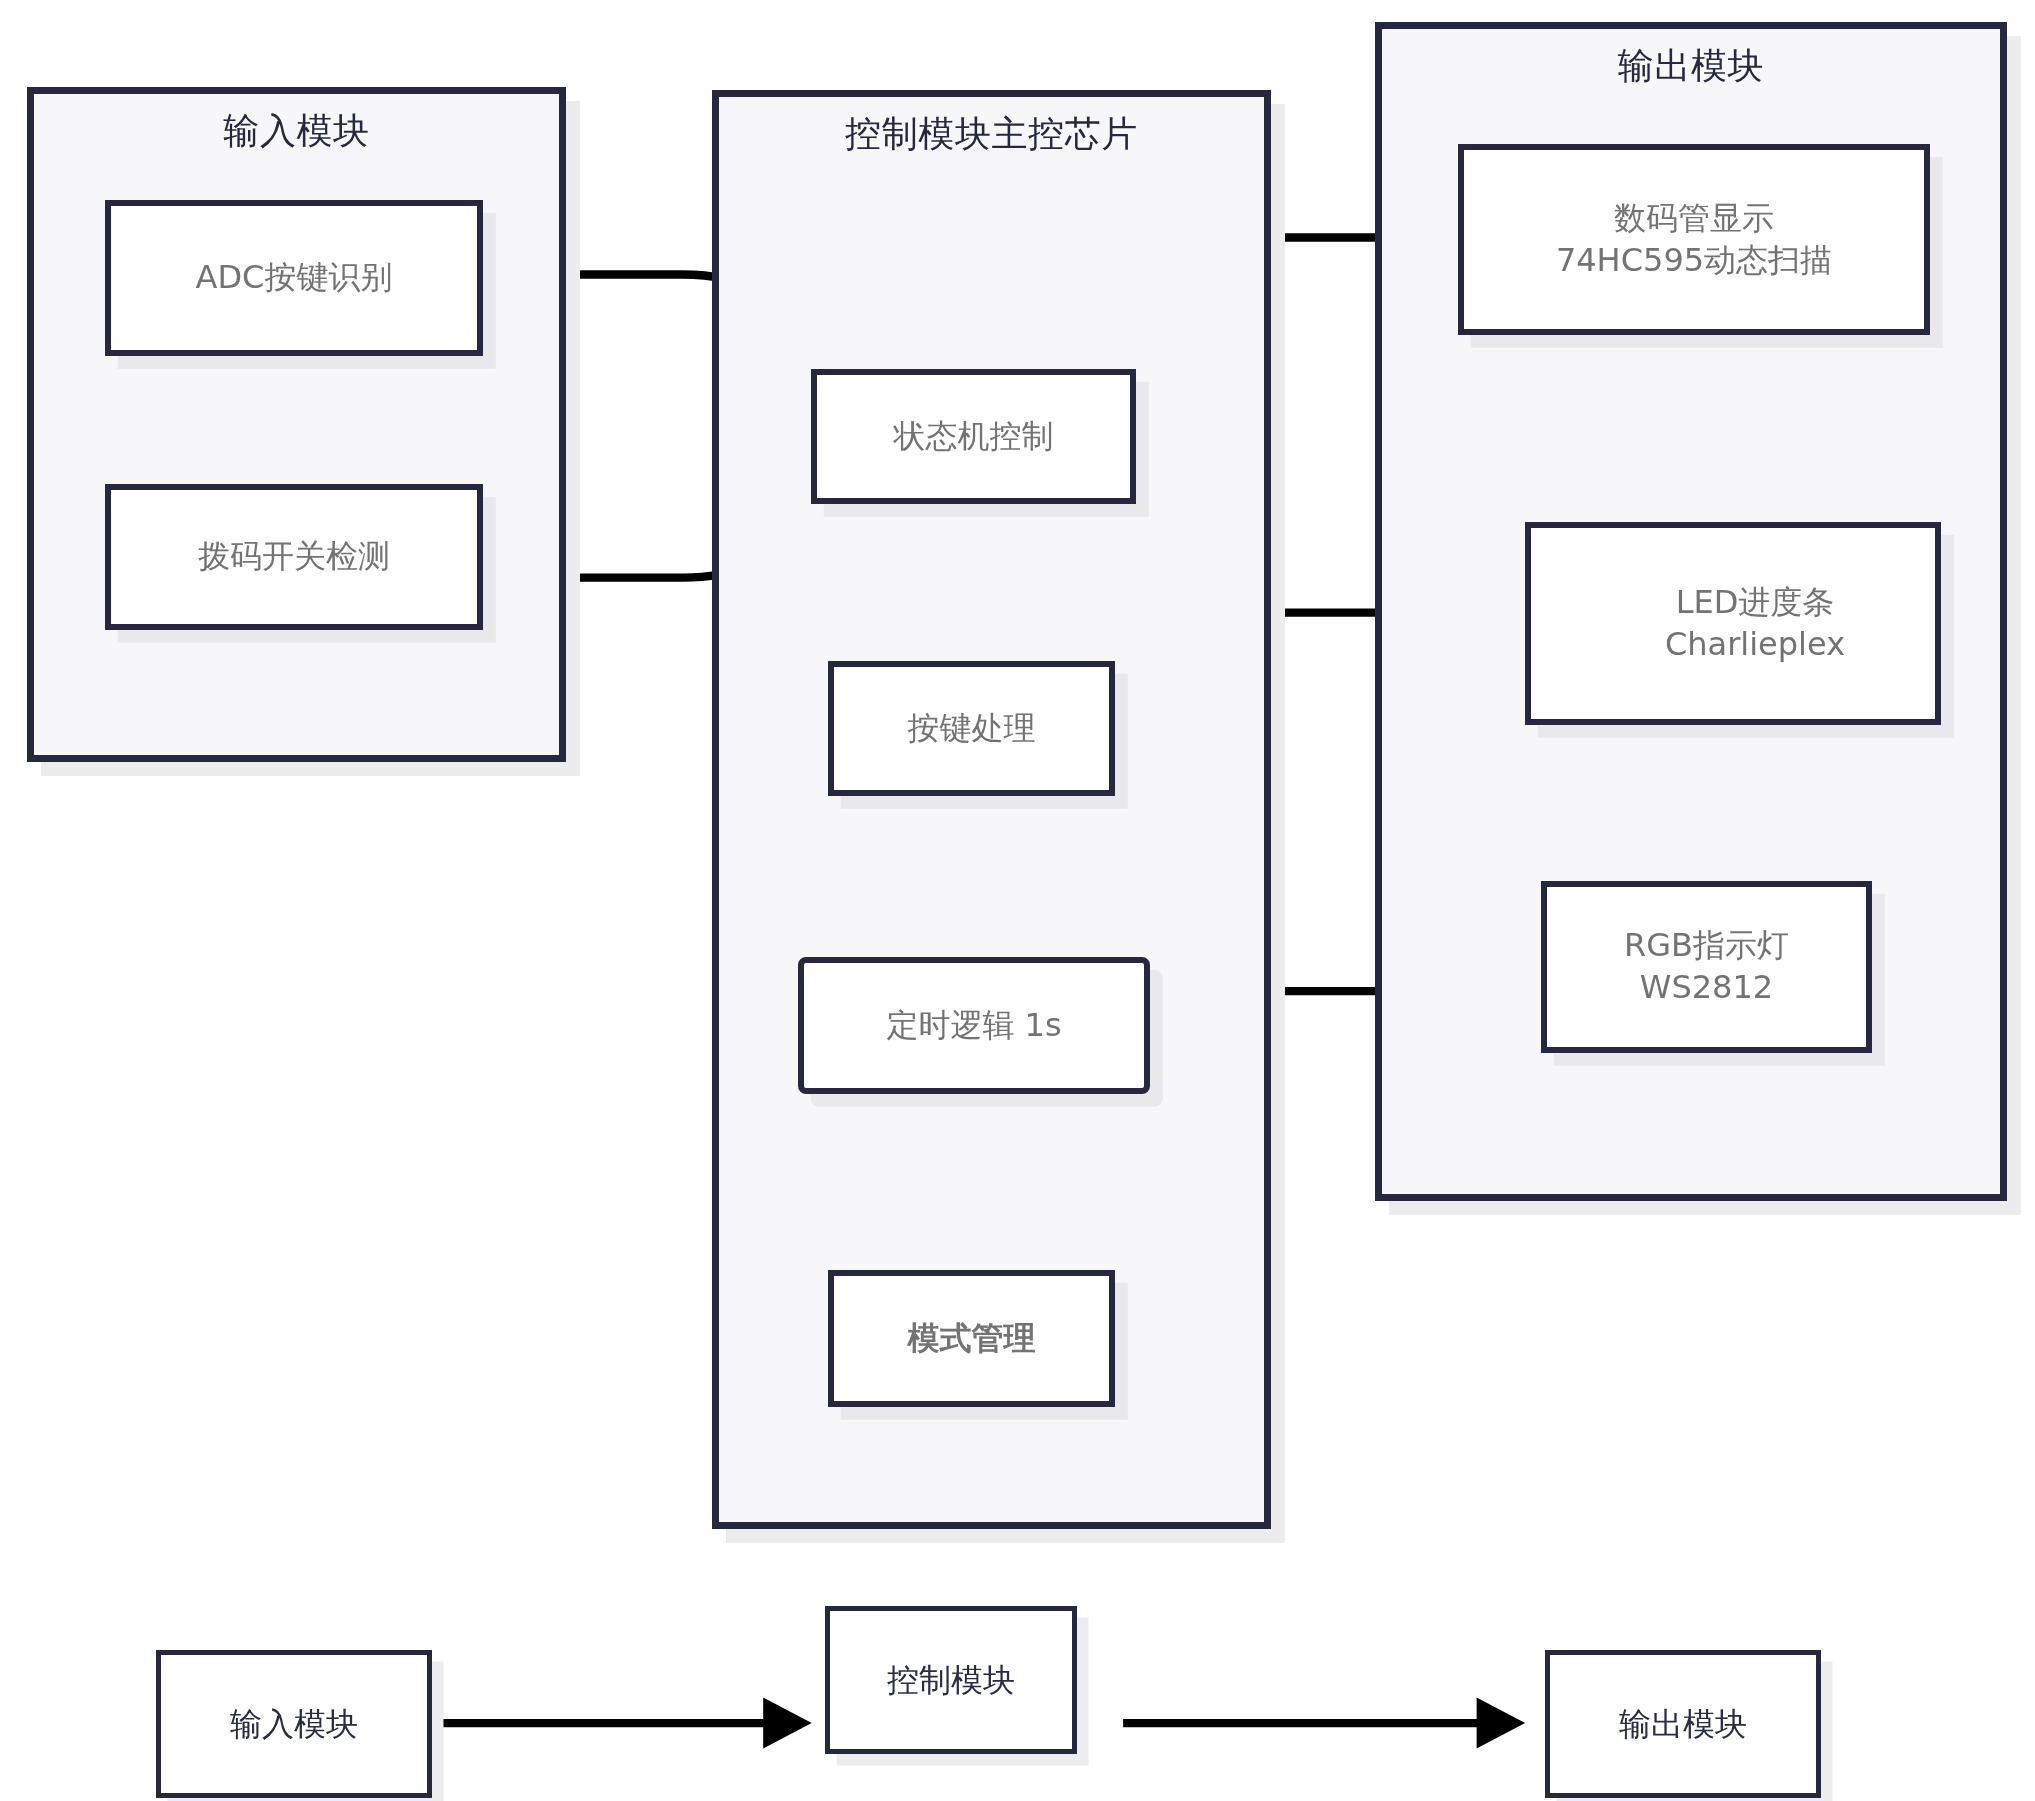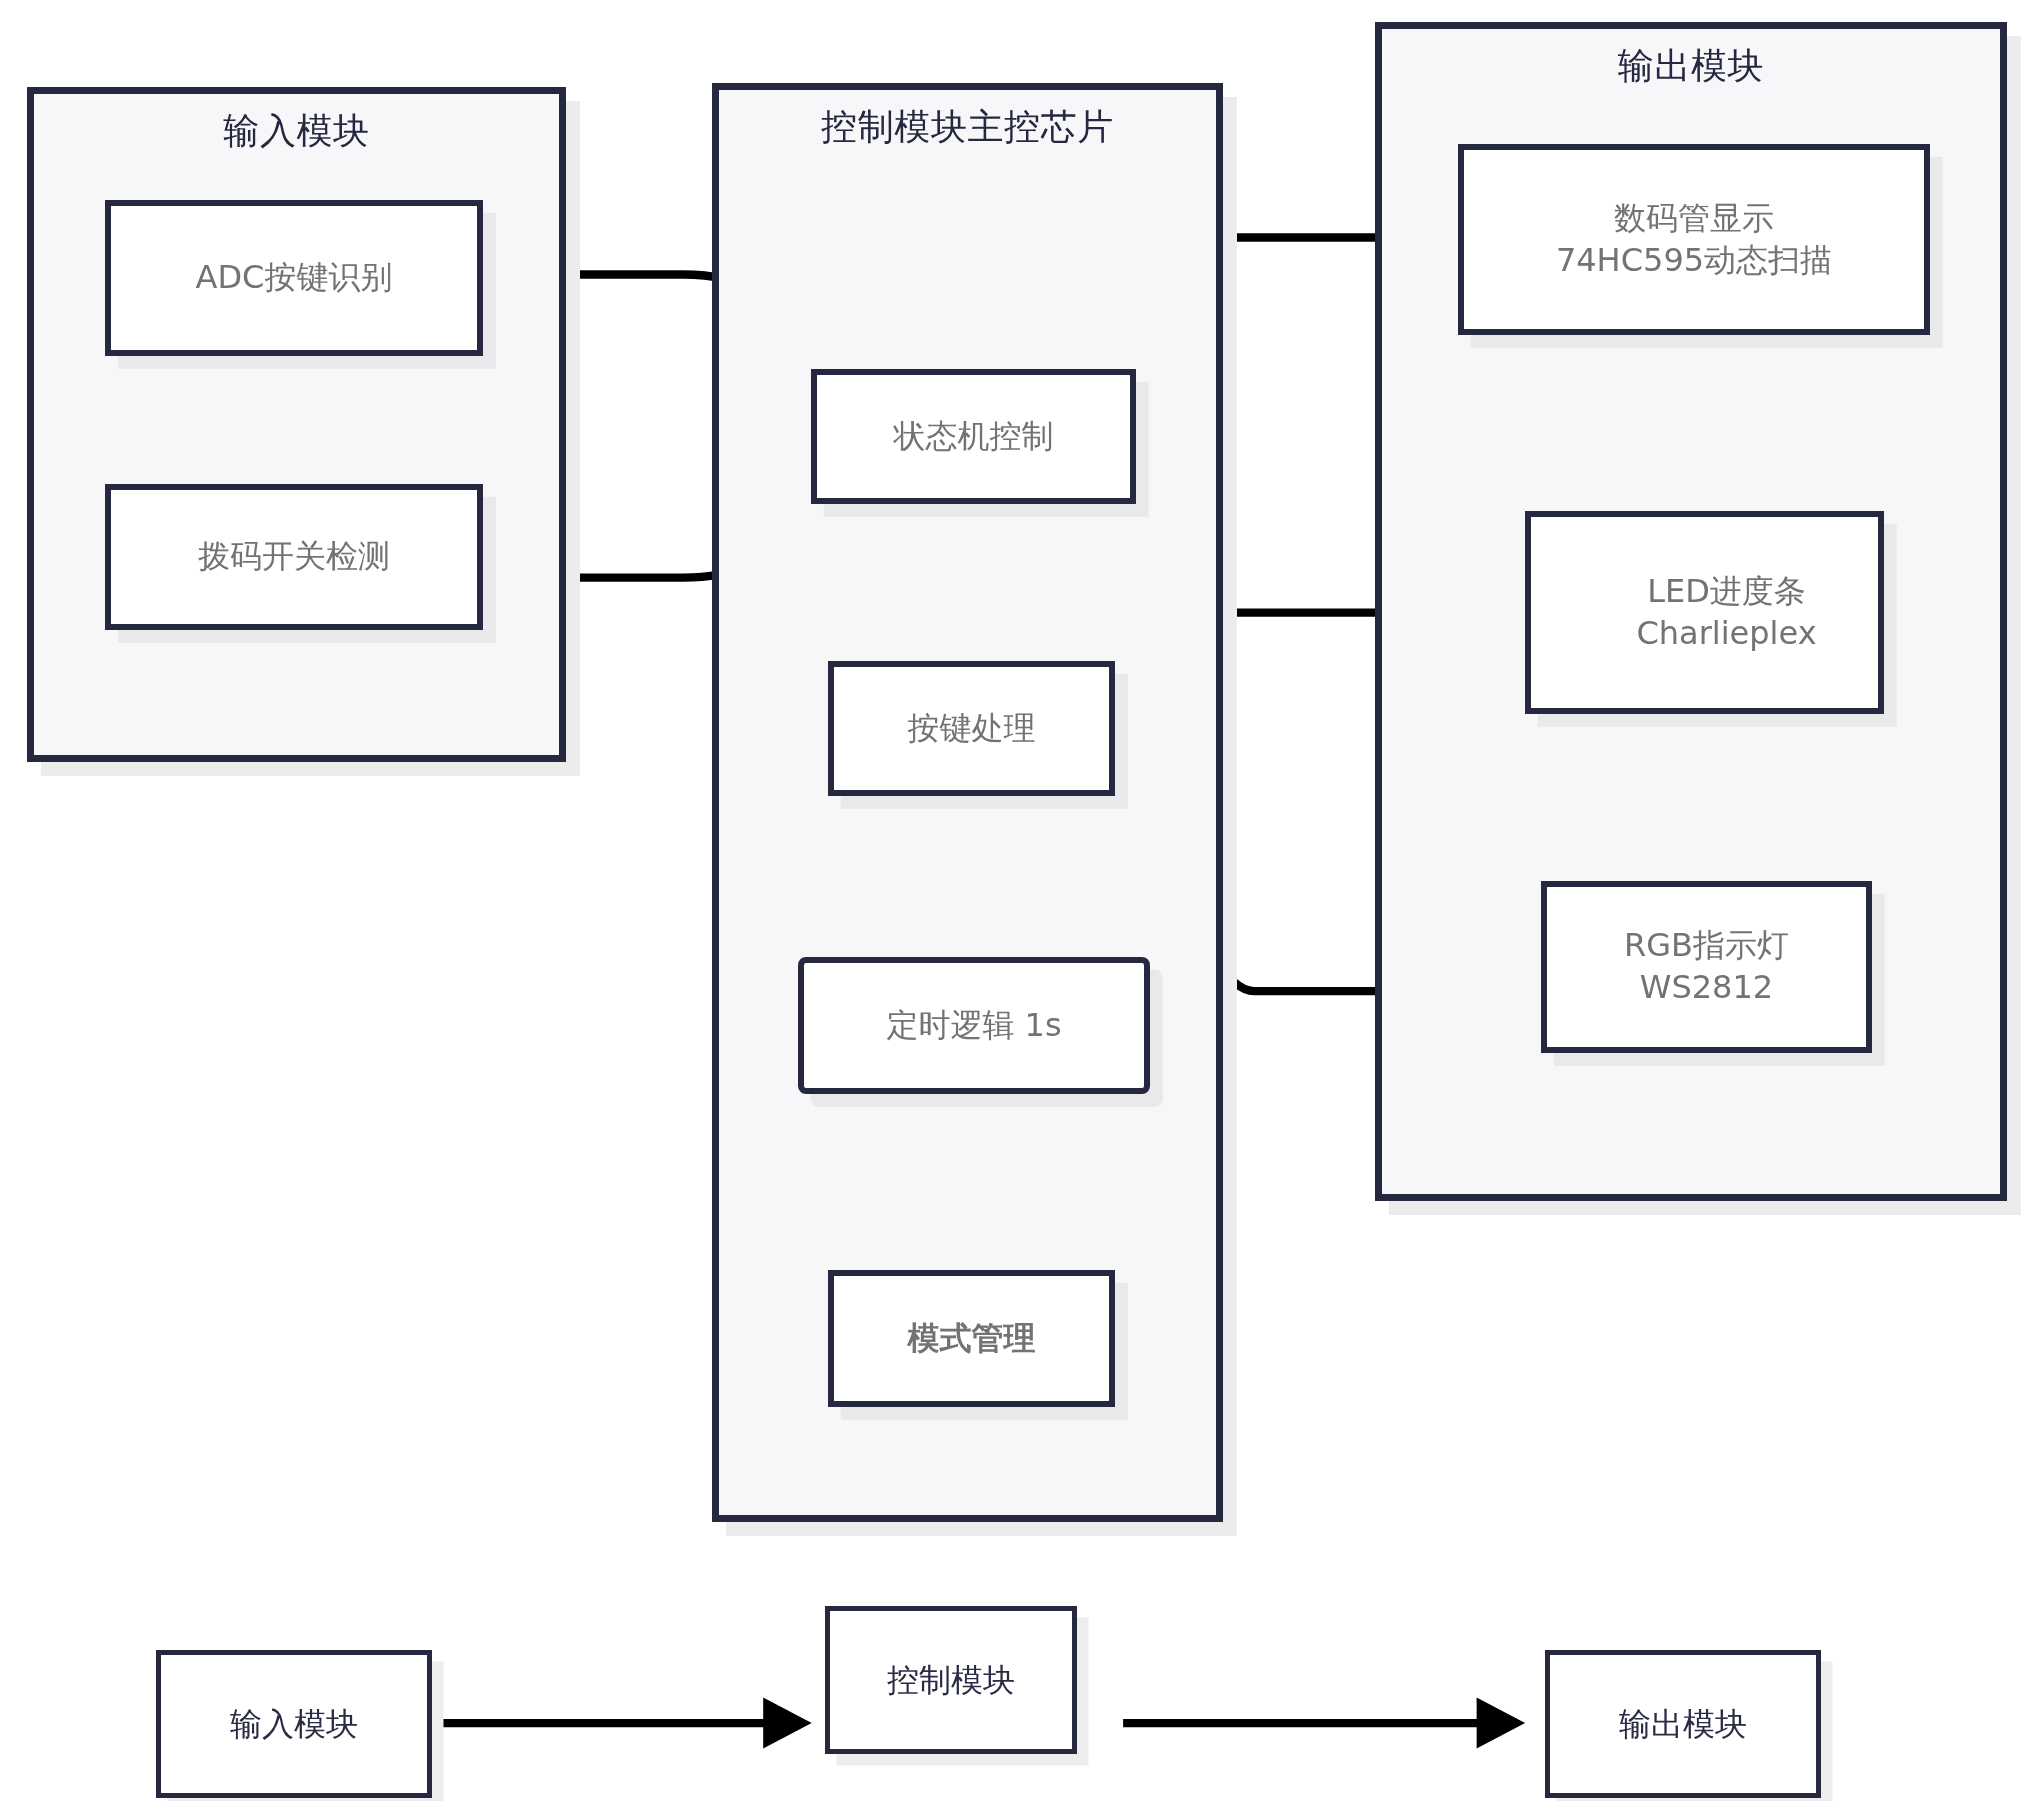--- a/index.html
+++ b/index.html
@@ -110,21 +110,21 @@
   </div>
 
   <div class="node box" style="left:105px;top:200px;width:378px;height:156px;text-align:center;">
     <span class="label">ADC按键识别</span>
   </div>
 
   <div class="node box" style="left:105px;top:484px;width:378px;height:146px;">
     <span class="label">拨码开关检测</span>
   </div>
 
-  <div class="node group" style="left:712px;top:83px;width:511px;height:1439px;">
+  <div class="node group" style="left:712px;top:90px;width:559px;height:1439px;">
     <div class="group-title">控制模块主控芯片</div>
   </div>
 
   <div class="node box" style="left:811px;top:369px;width:325px;height:135px;">
     <span class="label">状态机控制</span>
   </div>
 
   <div class="node box" style="left:828px;top:661px;width:287px;height:135px;">
     <span class="label">按键处理</span>
   </div>
@@ -139,21 +139,21 @@
 
   <div class="node group" style="left:1375px;top:22.3px;width:632px;height:1179px;">
     <div class="group-title">输出模块</div>
   </div>
 
   <div class="node box" style="left:1458px;top:144px;width:472px;height:191px;">
     <span class="label">数码管显示
 74HC595动态扫描</span>
   </div>
 
-  <div class="node box" style="left:1525px;top:511px;width:359px;height:203px;padding-left:44px;">
+  <div class="node box" style="left:1525px;top:522px;width:416px;height:203px;padding-left:44px;">
     <span class="label">LED进度条
 Charlieplex</span>
   </div>
 
   <div class="node box" style="left:1541px;top:881px;width:331px;height:172px;">
     <span class="label">RGB指示灯
 WS2812</span>
   </div>
 
   <div class="node legend-box" style="left:156px;top:1650px;width:276px;height:148px;">

